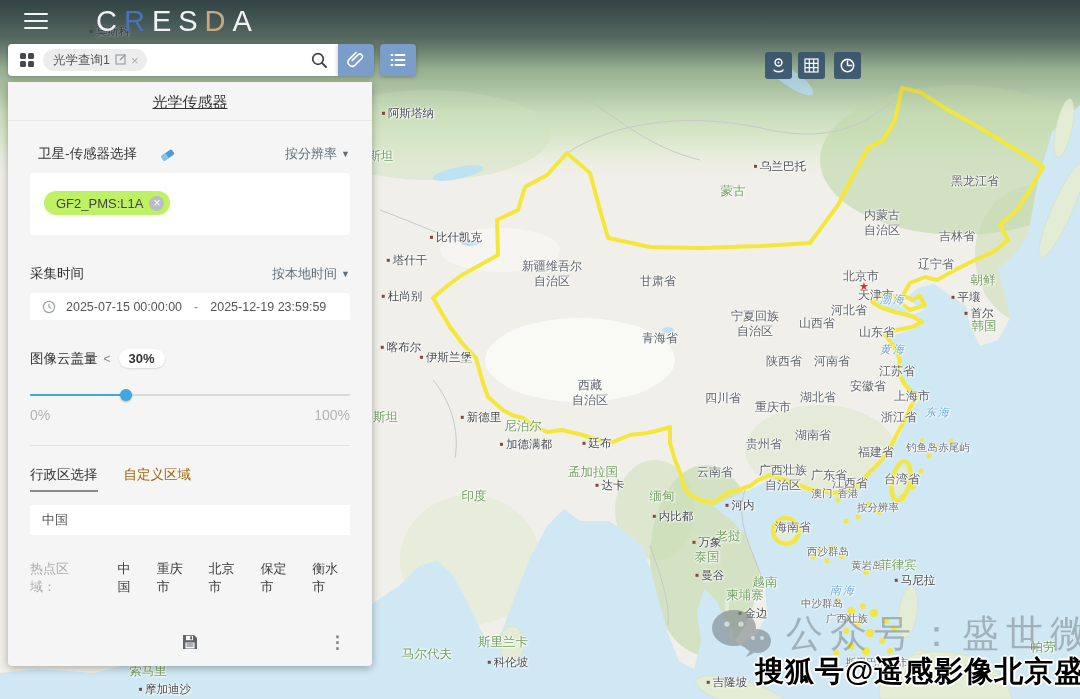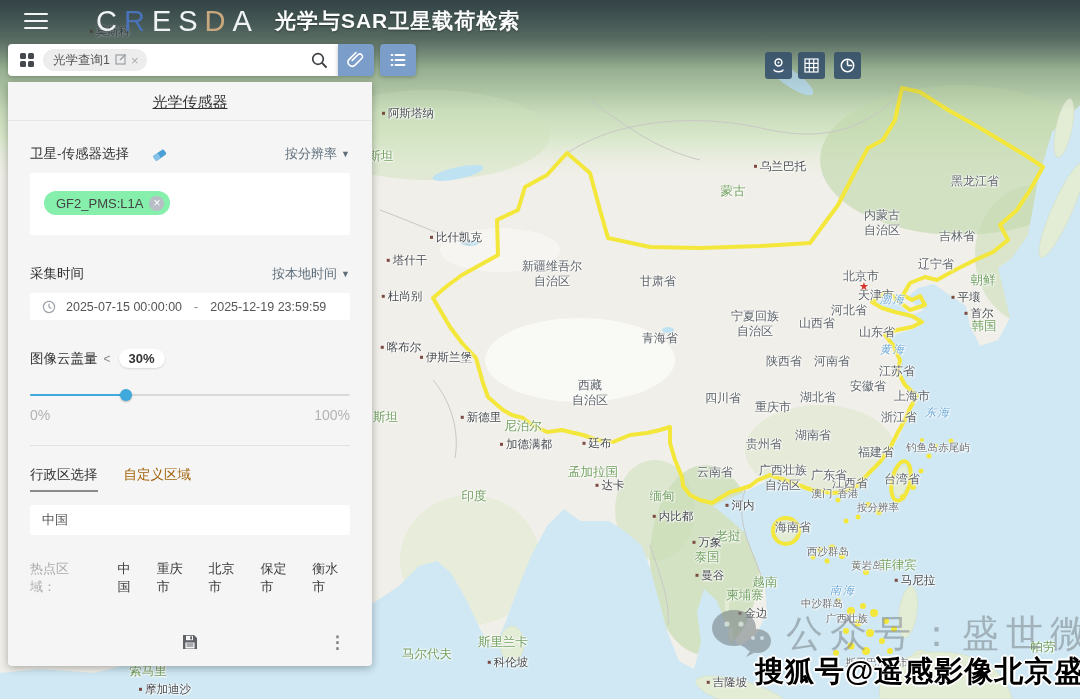--- a/index.html
+++ b/index.html
@@ -45,24 +45,24 @@
   .ctrl-btn:nth-child(3){margin-left:3px;}
 
   
   #panel{position:absolute;left:8px;top:82px;width:364px;height:584px;background:#f5f5f5;border-radius:0 0 4px 4px;z-index:10;
     box-shadow:0 2px 8px rgba(0,0,0,.3);}
   #panel-title{height:38px;line-height:40px;text-align:center;color:#333;font-size:15px;border-bottom:1px solid #e6e6e6;text-decoration:underline;}
   #panel-body{padding:0 22px;position:relative;height:calc(100% - 39px);}
   .row-label{display:flex;align-items:center;font-size:13.5px;color:#333;}
   .row-label .right{margin-left:auto;color:#5d6e7a;font-size:13px;cursor:pointer;display:flex;align-items:center;}
   .caret{font-size:9px;margin-left:4px;color:#5d6e7a;}
-  #sensor-row{padding-top:24px;}
+  #sensor-row{padding-top:24px;margin-left:8px;}
   #eraser{margin-left:22px;cursor:pointer;display:flex;}
   #sensor-box{margin-top:10px;background:#fff;border-radius:2px;height:62px;padding:18px 14px 0;box-sizing:border-box;}
-  .tag-pill{background:#86efac;border-radius:13px;height:24px;display:inline-flex;align-items:center;padding:0 6px 0 12px;font-size:13px;color:#444;}
+  .tag-pill{background:#bef264;border-radius:13px;height:24px;display:inline-flex;align-items:center;padding:0 6px 0 12px;font-size:13px;color:#444;}
   .tag-close{margin-left:6px;width:15px;height:15px;border-radius:50%;background:#b7bec5;color:#fff;font-size:12px;line-height:15px;text-align:center;cursor:pointer;}
   #time-row{margin-top:30px;}
   #date-input{margin-top:10px;background:#fff;border-radius:2px;height:27px;display:flex;align-items:center;font-size:12.5px;color:#555;cursor:pointer;}
   #date-input .clock{margin:0 10px 0 12px;display:flex;}
   #date-input .sep{margin:0 12px;color:#888;}
   #cloud-row{margin-top:29px;display:flex;align-items:center;font-size:13.5px;color:#333;}
   #cloud-row .lt{color:#888;margin:0 8px 0 6px;font-size:12px;}
   #cloud-pill{background:#fff;border-radius:12px;padding:2px 10px;font-size:13px;font-weight:bold;color:#333;box-shadow:0 1px 2px rgba(0,0,0,.12);}
   #slider{margin-top:20px;position:relative;height:13px;cursor:pointer;}
   #slider .track{position:absolute;left:0;right:0;top:6px;height:2px;background:#d9d9d9;border-radius:1px;}
@@ -304,21 +304,20 @@
         <div></div>
       </div>
     <div id="logo">
         <span style="color: rgb(239, 243, 244);">C</span>
         <span style="color: rgb(74, 114, 184);">R</span>
         <span style="color: rgb(239, 243, 244);">E</span>
         <span style="color: rgb(239, 243, 244);">S</span>
         <span style="color: rgb(201, 168, 126);">D</span>
         <span style="color: rgb(239, 243, 244);">A</span>
       </div>
-    <div id="app-title">光学与SAR卫星载荷检索</div>
   </div>
 
   <div id="search-row">
     <div id="search-bar">
       <div id="grid-icon">
           <div></div>
           <div></div>
           <div></div>
           <div></div>
         </div>

